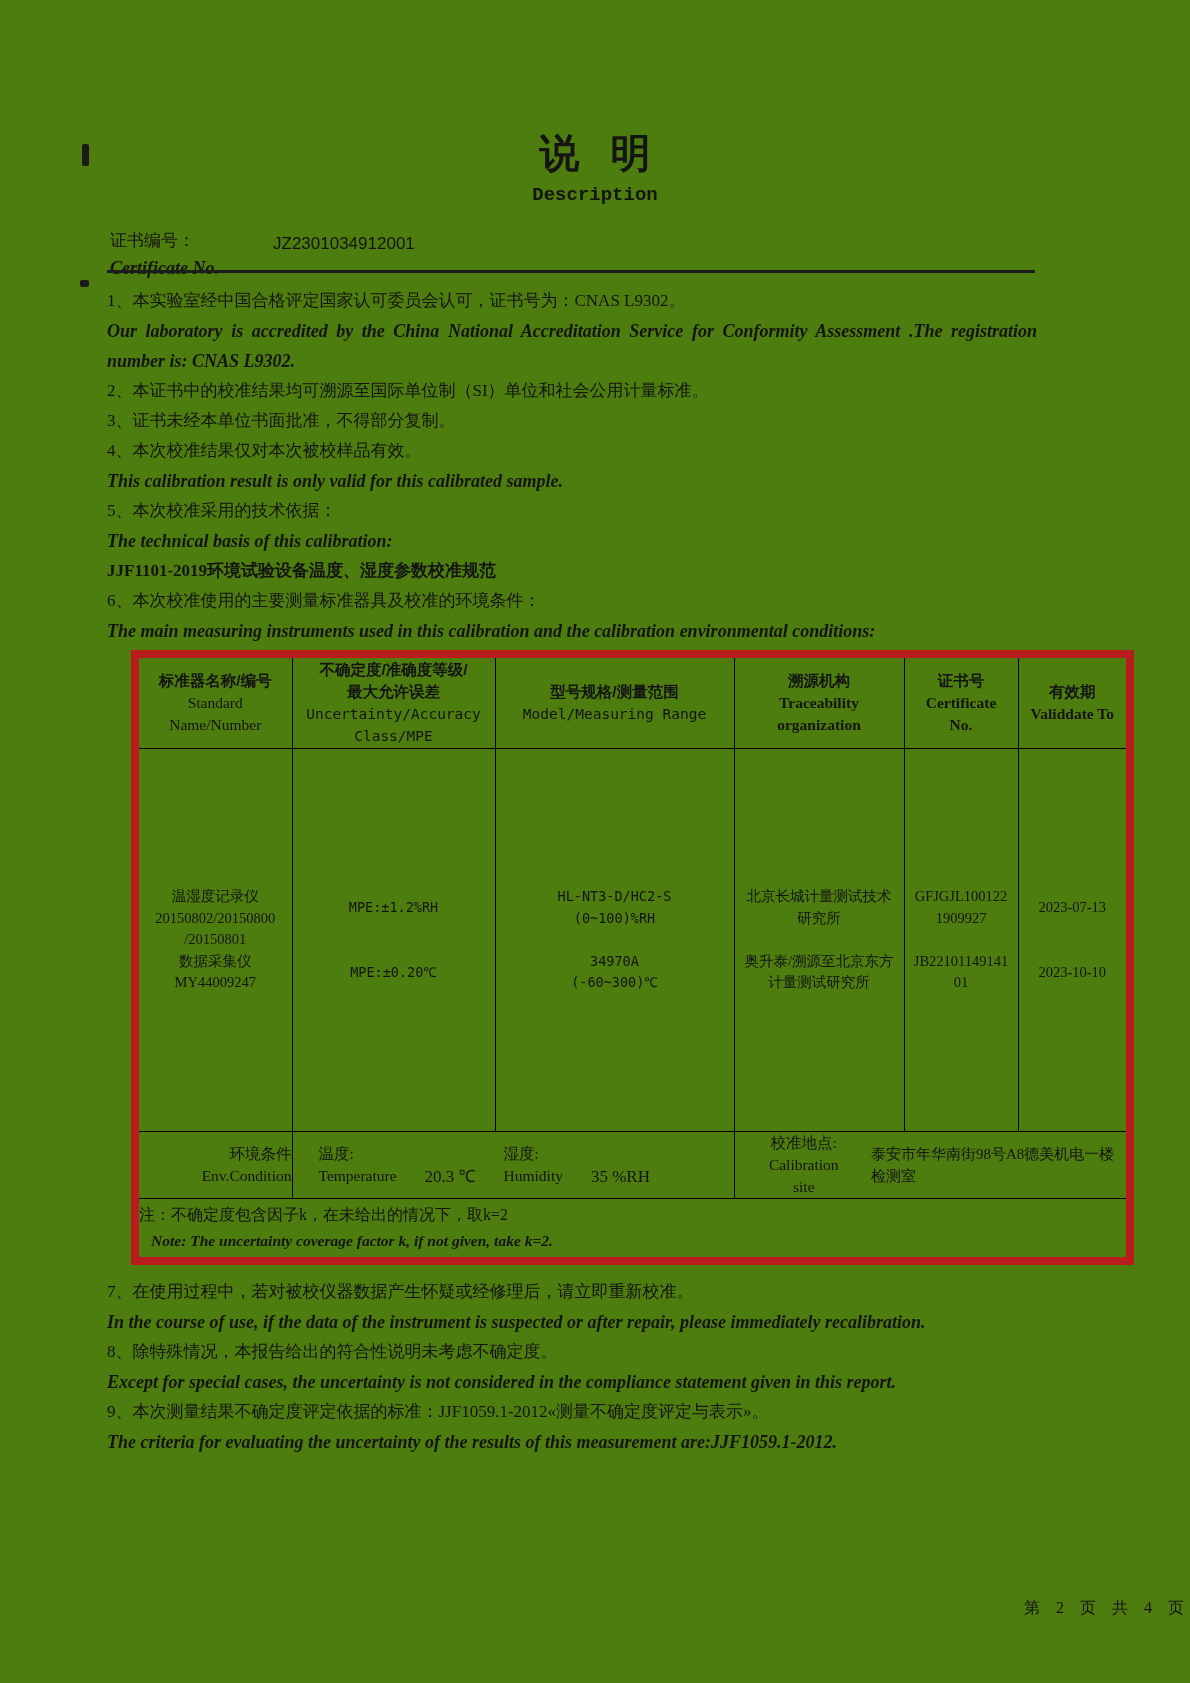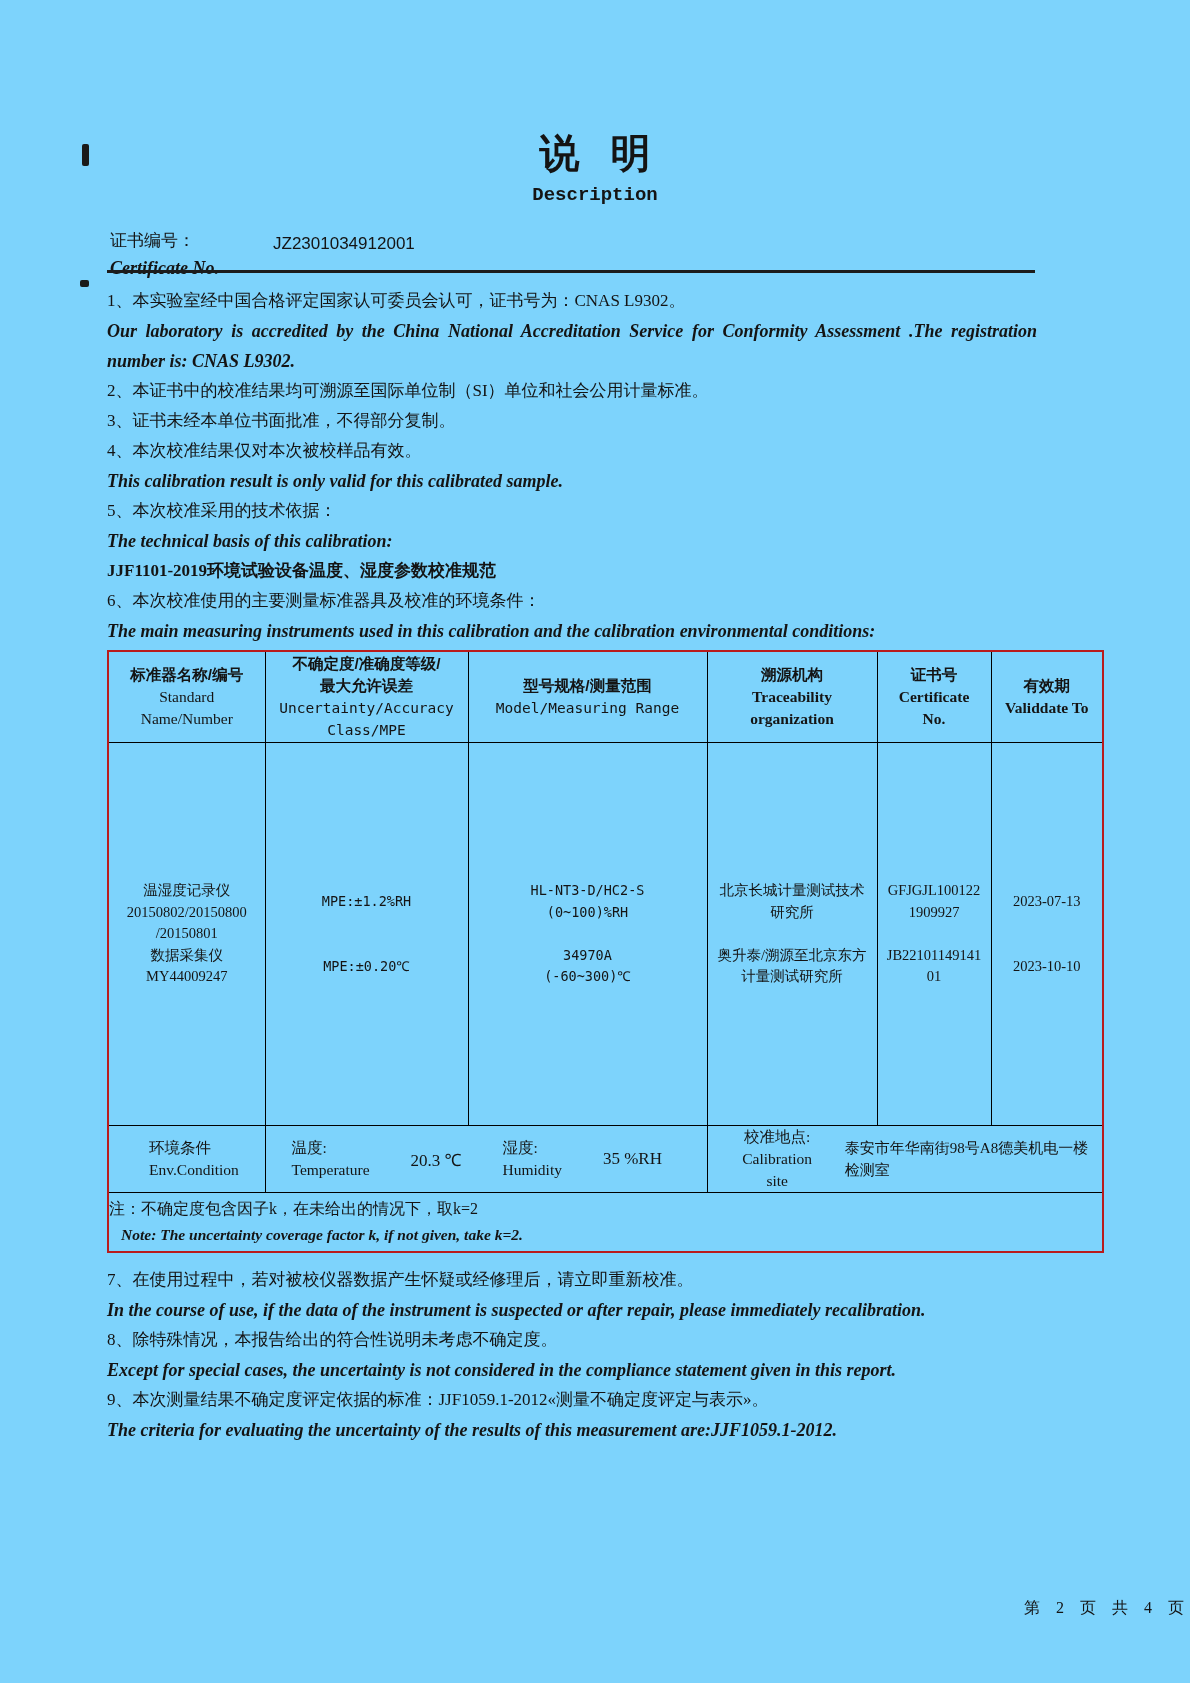--- a/index.html
+++ b/index.html
@@ -1,18 +1,18 @@
 <!DOCTYPE html>
 <html><head>
 <meta charset="utf-8">
 <style>
   html,body { margin:0; padding:0; background:#e8e8e8; }
   .page {
     position:relative; width:1190px; height:1683px; margin:0 auto;
-    background:#7dd3fc; color:#141414; overflow:hidden;
+    background:#4d7c0f; color:#141414; overflow:hidden;
     font-family:"Liberation Serif", serif;
   }
   
   .artifact { position:absolute; background:#1a1a1a; border-radius:2px; }
   .a1 { left:82px; top:144px; width:7px; height:22px; }
   .a2 { left:80px; top:280px; width:9px; height:7px; }
 
   .title-cn {
     position:absolute; top:126px; left:0; width:100%;
     text-align:center; font-family:"Liberation Sans", sans-serif;
@@ -32,36 +32,36 @@
   }
   .rule { position:absolute; top:270px; left:107px; width:928px; height:3px; background:#1c1c1c; }
 
   .flow { position:absolute; top:286px; left:107px; width:930px; }
   .cn-line  { font-size:17px; line-height:30px; }
   .en-par   { font-size:18px; line-height:30px; font-weight:bold; font-style:italic; text-align:justify; }
   .cn-extra { font-size:17px; line-height:30px; font-weight:bold; }
 
   table.std {
     border-collapse:collapse; table-layout:fixed; width:995px;
-    margin-top:4px; border:2px solid #b91c1c;
+    margin-top:4px; border:8px solid #b91c1c;margin-left:24px;
   }
   table.std td { border:1px solid #000; padding:0; vertical-align:middle; }
   .hdr td { height:90px; text-align:center; }
   .h-cn { font-family:"Liberation Sans", sans-serif; font-weight:bold; font-size:15.5px; line-height:22px; white-space:pre-line; }
   .h-en { font-size:15.5px; line-height:22px; white-space:pre-line; }
   .h-en.mono { font-family:"DejaVu Sans Mono","Liberation Mono", monospace; font-size:14.5px; }
   .h-en.bold { font-weight:bold; }
 
   .bodyrow td { height:382px; vertical-align:top; text-align:center; padding-top:8px; }
   .cell-line { height:21.5px; line-height:21.5px; font-size:14.5px; white-space:nowrap; }
   .cell-line.mono { font-family:"DejaVu Sans Mono","Liberation Mono", monospace; font-size:13.5px; }
 
   .envrow td { height:54px; border-top:2px solid #000; }
-  .env-label { text-align:left; font-size:15.5px; line-height:22px;padding-left:40px; }
-  .env-flex { display:flex; align-items:center; padding:0 4px 0 26px; gap:31px; }
+  .env-label { text-align:right; font-size:15.5px; line-height:22px; }
+  .env-flex { display:flex; align-items:flex-end; padding:0 4px 0 26px; gap:18px; }
   .env-sub { font-size:15.5px; line-height:22px; }
   .env-val { font-size:17px; padding:0 10px; white-space:nowrap; }
   .site-flex { display:flex; align-items:center; padding-left:24px; gap:22px; }
   .site-label { font-size:15.5px; line-height:22px; text-align:center; }
   .site-value { font-size:15px; line-height:22px; width:268px; }
 
   .noterow td { height:58px; border-top:2px solid #000; padding-left:30px; vertical-align:middle; }
   .note-cn { font-size:16px; line-height:26px; }
   .note-en { font-size:15.5px; line-height:26px; font-weight:bold; font-style:italic; padding-left:12px; }
 

